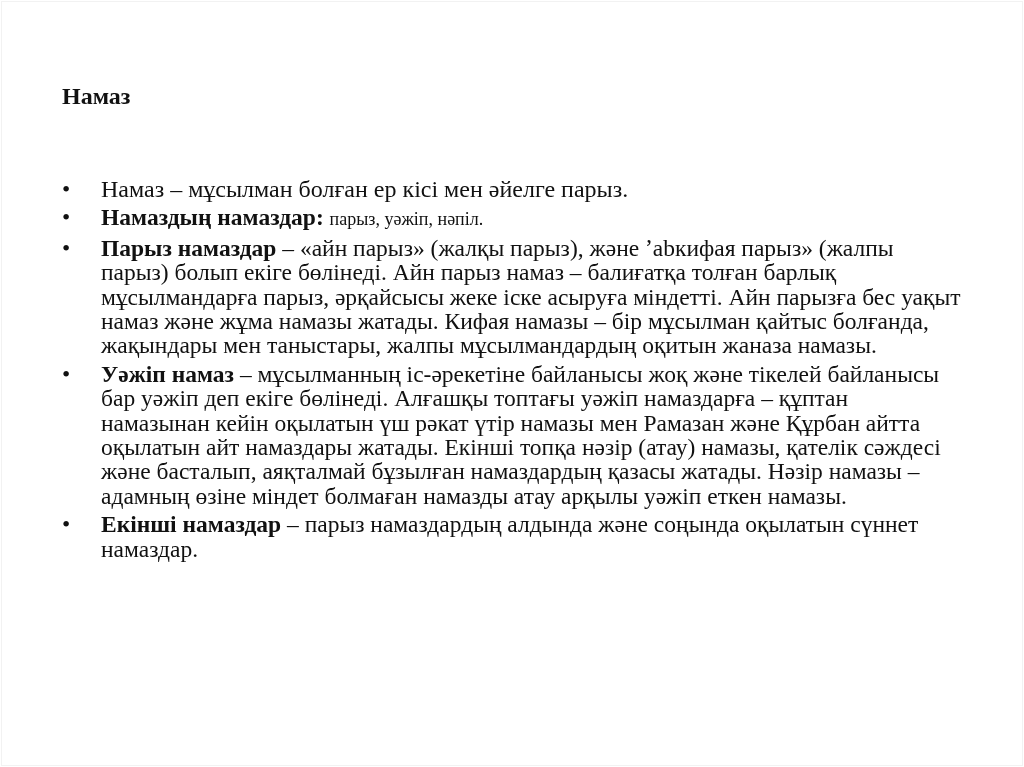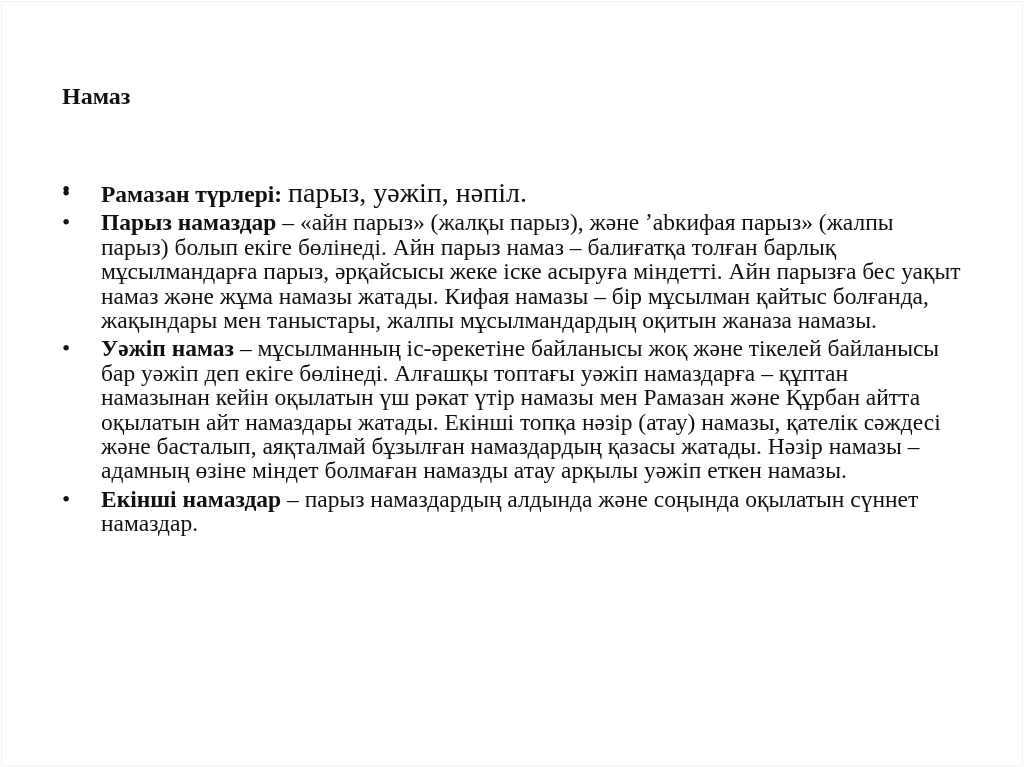--- a/index.html
+++ b/index.html
@@ -52,36 +52,36 @@
     .bullet-dot {
       position: absolute;
       left: 0;
       top: 0;
       width: 20px;
     }
     .term {
       font-weight: bold;
     }
     .li-1 .body-text { font-size: 24px; }
-    .li-2 .body-text { font-size: 28px; }
+    .li-2 .body-text { font-size: 18px; }
   </style>
 </head>
 <body>
 
 <div class="slide">
   <h1 class="title">Намаз</h1>
 
   <ul class="bullets">
     <li class="li-1">
       <span class="bullet-dot">•</span>
-      <span class="term"></span><span></span>
+      <span class="term"></span><span></span><span class="body-text">Намаз – мұсылман болған ер кісі мен әйелге парыз.</span>
     </li>
     <li class="li-2">
       <span class="bullet-dot">•</span>
-      <span class="term">Рамазан түрлері:</span><span> </span><span class="body-text">парыз, уәжіп, нәпіл.</span>
+      <span class="term">Намаздың намаздар:</span><span> </span><span class="body-text">парыз, уәжіп, нәпіл.</span>
     </li>
     <li>
       <span class="bullet-dot">•</span>
       <span class="term">Парыз намаздар</span><span> – </span><span class="body-text">«айн парыз» (жалқы парыз), және ʼаbкифая парыз» (жалпы парыз) болып екіге бөлінеді. Айн парыз намаз – балиғатқа толған барлық мұсылмандарға парыз, әрқайсысы жеке іске асыруға міндетті. Айн парызға бес уақыт намаз және жұма намазы жатады. Кифая намазы – бір мұсылман қайтыс болғанда, жақындары мен таныстары, жалпы мұсылмандардың оқитын жаназа намазы.</span>
     </li>
     <li>
       <span class="bullet-dot">•</span>
       <span class="term">Уәжіп намаз</span><span> – </span><span class="body-text">мұсылманның іс-әрекетіне байланысы жоқ және тікелей байланысы бар уәжіп деп екіге бөлінеді. Алғашқы топтағы уәжіп намаздарға – құптан намазынан кейін оқылатын үш рәкат үтір намазы мен Рамазан және Құрбан айтта оқылатын айт намаздары жатады. Екінші топқа нәзір (атау) намазы, қателік сәждесі және басталып, аяқталмай бұзылған намаздардың қазасы жатады. Нәзір намазы – адамның өзіне міндет болмаған намазды атау арқылы уәжіп еткен намазы.</span>
     </li>
     <li>

